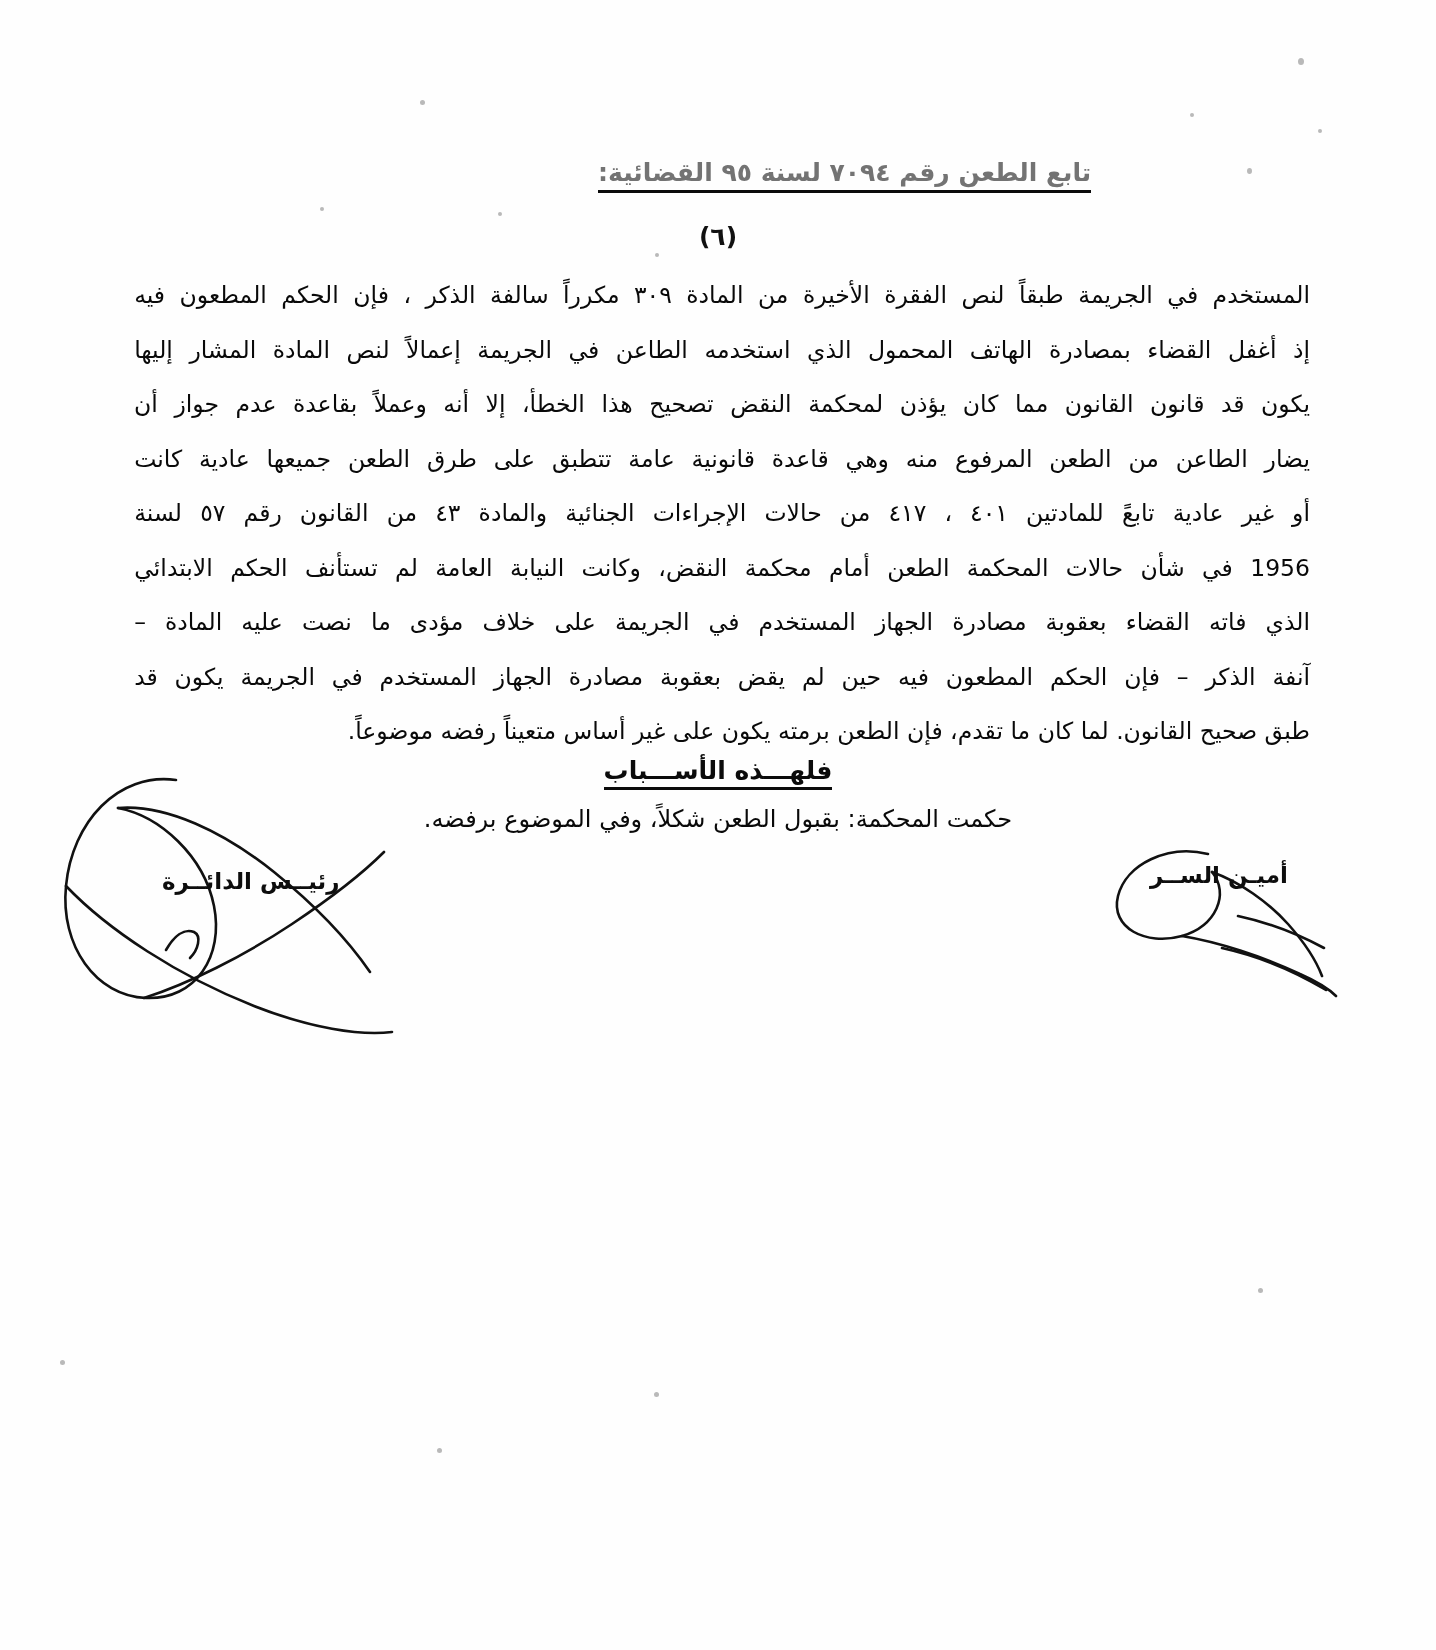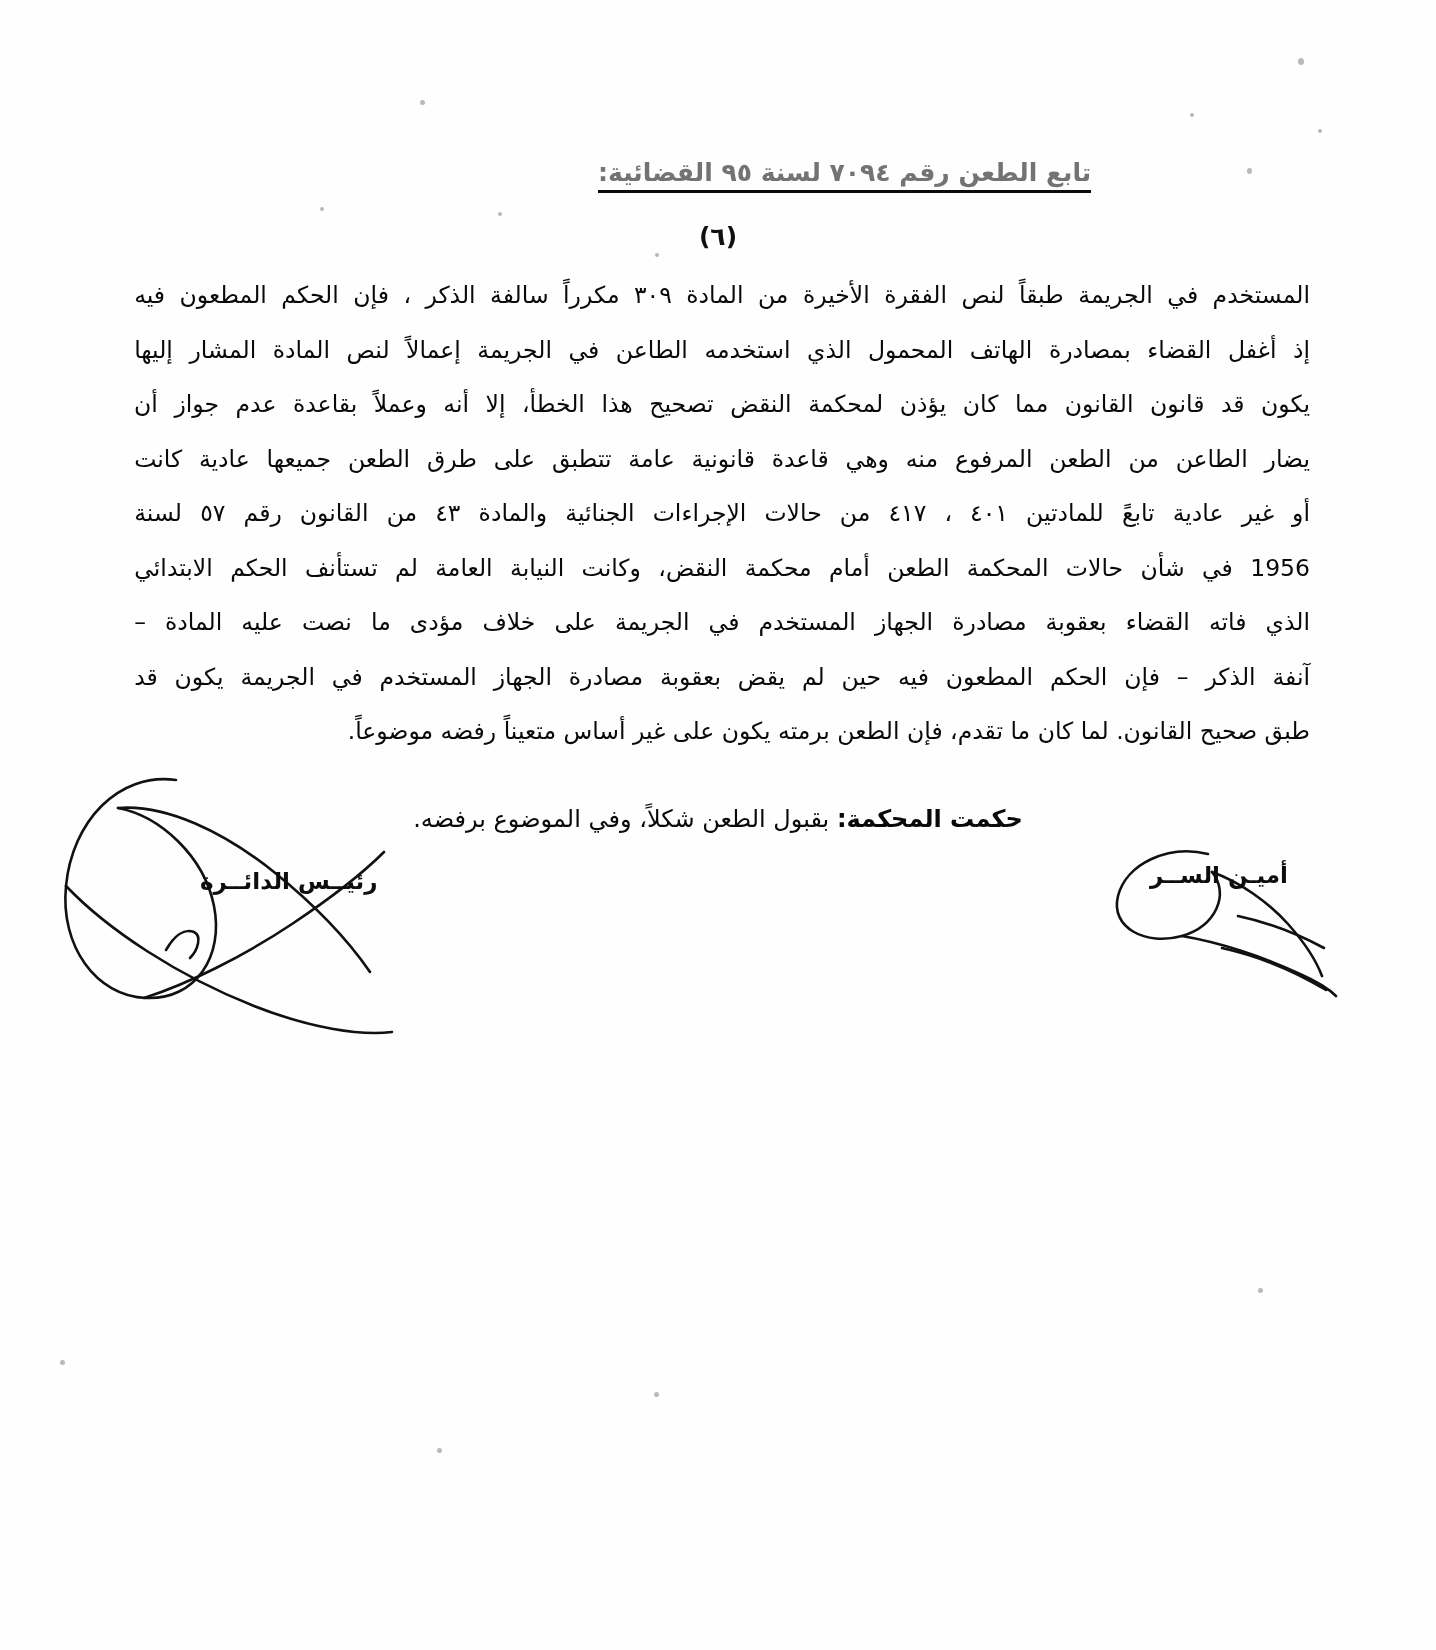--- a/index.html
+++ b/index.html
@@ -102,32 +102,31 @@
     position: absolute;
     top: 805px;
     left: 0;
     right: 0;
     text-align: center;
     direction: rtl;
     font-size: 24px;
     color: #090909;
   }
   .ruling-line .rl-label {
-    font-weight: bold;
+    font-weight: normal;
   }
 
   .sig-label {
     position: absolute;
     direction: rtl;
     font-size: 23px;
     font-weight: bold;
     color: #0d0d0d;
     letter-spacing: 2px;
     white-space: nowrap;
-    margin-left: 38px;
   }
   .sig-left  { top: 868px; left: 162px; }
   .sig-right { top: 862px; right: 148px; }
 
   .signature {
     position: absolute;
     pointer-events: none;
   }
   .sig-a { top: 760px; left: 48px; width: 360px; height: 290px; }
   .sig-b { top: 838px; right: 96px; width: 250px; height: 180px; }
@@ -309,20 +308,23 @@
         <span>الجهاز</span>
         <span>المستخدم</span>
         <span>في</span>
         <span>الجريمة</span>
         <span>يكون</span>
         <span>قد</span>
       </div>
     <div class="body-line">طبق صحيح القانون. لما كان ما تقدم، فإن الطعن برمته يكون على غير أساس متعيناً رفضه موضوعاً.</div>
   </div>
 
+  <div class="conclusion-heading">
+    <span class="ch-inner">فلهـــذه الأســـباب</span>
+  </div>
 
   <div class="ruling-line">
     <span class="rl-label">حكمت المحكمة:</span>
     <span>بقبول الطعن شكلاً، وفي الموضوع برفضه.</span>
   </div>
 
   <svg class="signature sig-a" viewBox="0 0 360 290" xmlns="http://www.w3.org/2000/svg">
     <g fill="none" stroke="#111" stroke-width="2.6" stroke-linecap="round">
       <path d="M128 20 C 70 12, 24 62, 18 126 C 12 186, 48 236, 98 238 C 148 240, 176 196, 166 146 C 156 96, 112 56, 70 48"></path>
       <path d="M70 48 C 118 44, 176 72, 226 112 C 268 146, 300 180, 322 212"></path>

